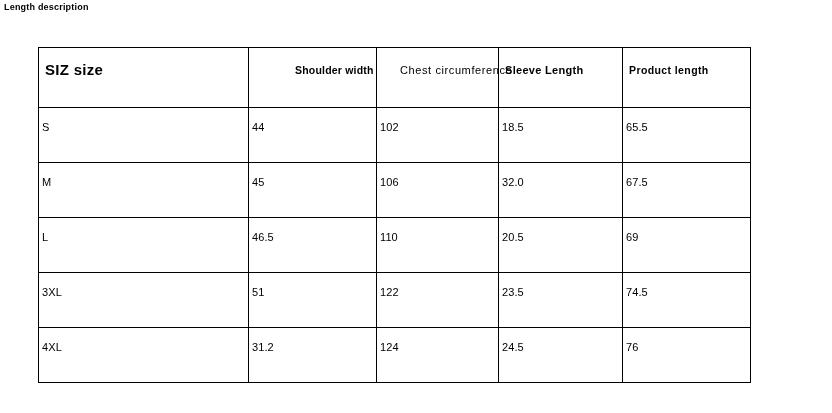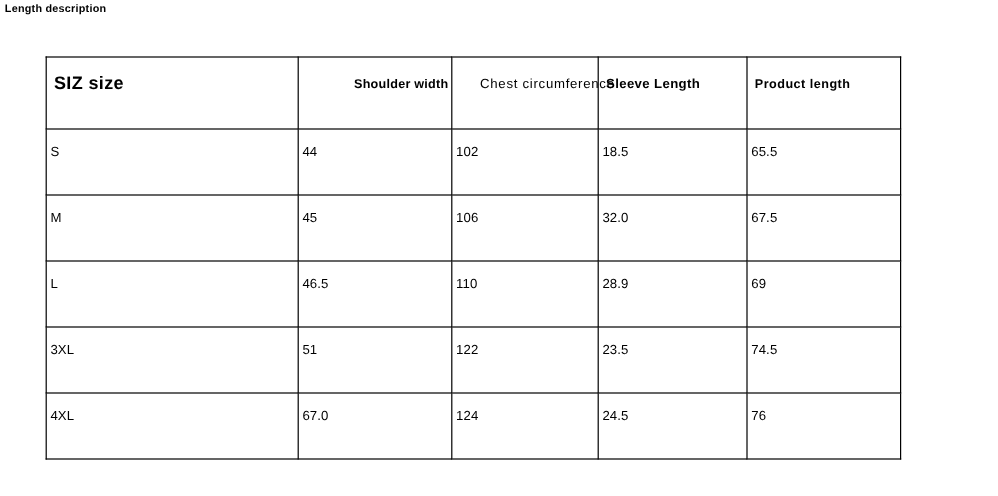--- a/index.html
+++ b/index.html
@@ -149,32 +149,32 @@
         <td><span class="cell-text">M</span></td>
         <td><span class="cell-text">45</span></td>
         <td><span class="cell-text">106</span></td>
         <td><span class="cell-text">32.0</span></td>
         <td><span class="cell-text">67.5</span></td>
       </tr>
       <tr>
         <td><span class="cell-text">L</span></td>
         <td><span class="cell-text">46.5</span></td>
         <td><span class="cell-text">110</span></td>
-        <td><span class="cell-text">28.9</span></td>
+        <td><span class="cell-text">20.5</span></td>
         <td><span class="cell-text">69</span></td>
       </tr>
       <tr>
         <td><span class="cell-text">3XL</span></td>
         <td><span class="cell-text">51</span></td>
         <td><span class="cell-text">122</span></td>
         <td><span class="cell-text">23.5</span></td>
         <td><span class="cell-text">74.5</span></td>
       </tr>
       <tr>
         <td><span class="cell-text">4XL</span></td>
-        <td><span class="cell-text">67.0</span></td>
+        <td><span class="cell-text">31.2</span></td>
         <td><span class="cell-text">124</span></td>
         <td><span class="cell-text">24.5</span></td>
         <td><span class="cell-text">76</span></td>
       </tr>
     </tbody>
   </table>
 </div>
 
 </body></html>

